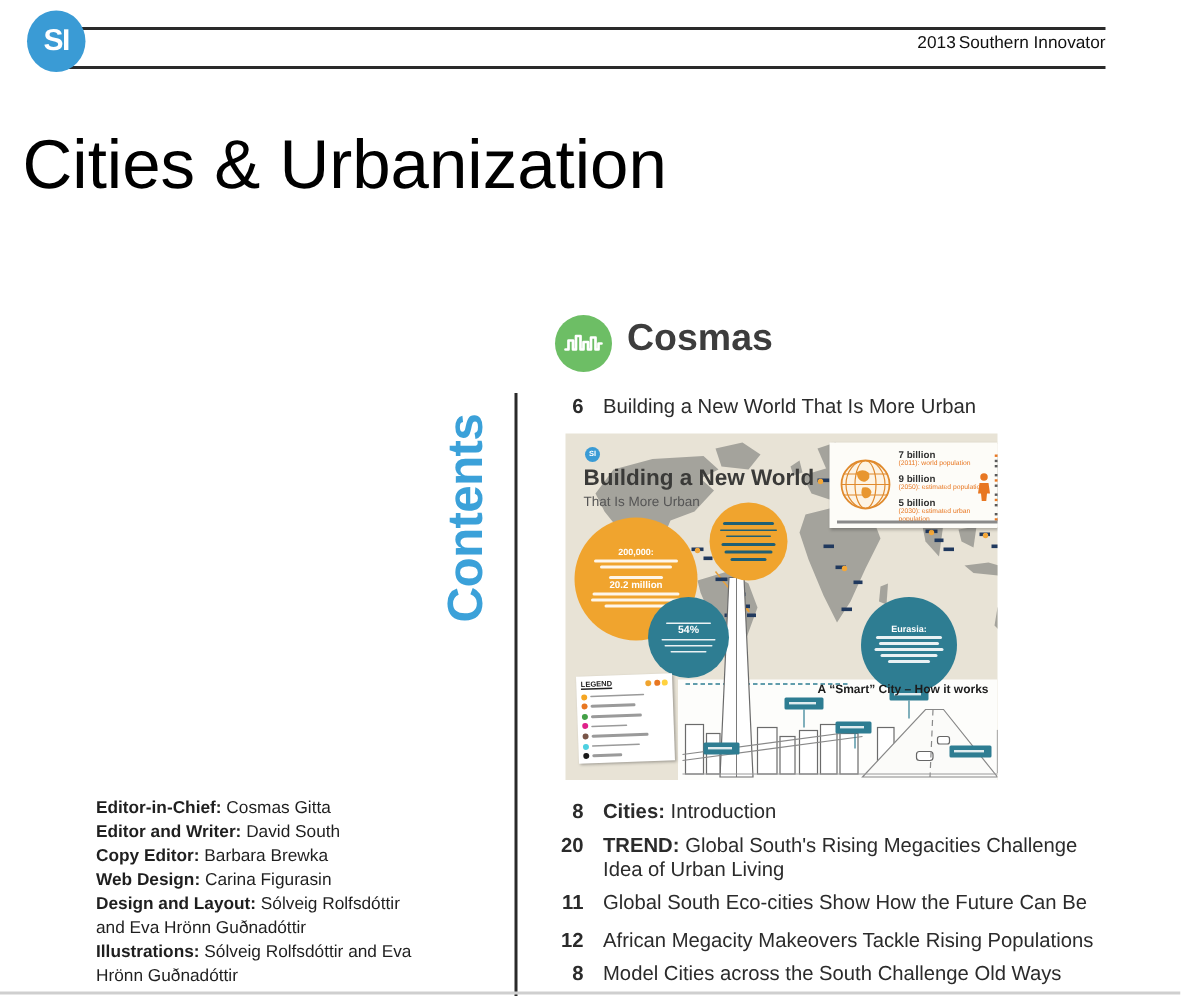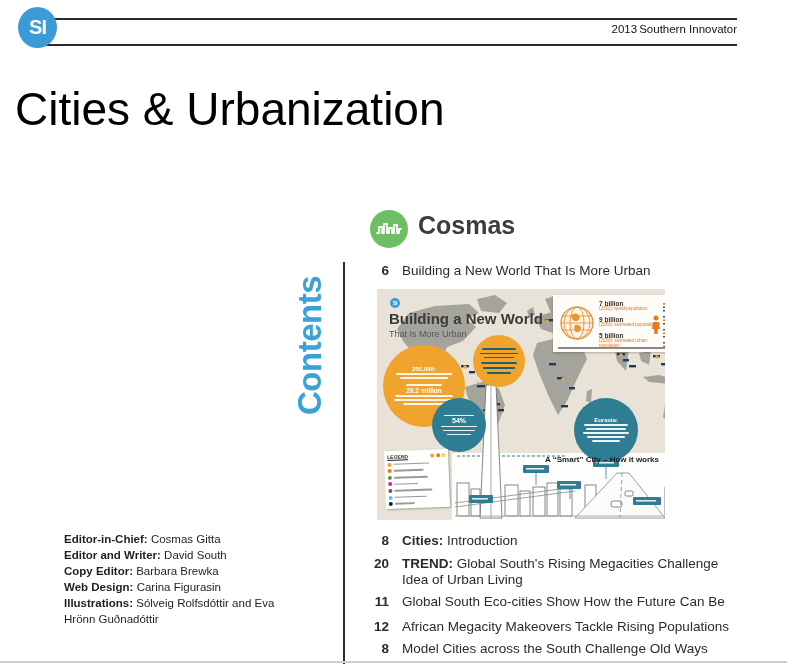--- a/index.html
+++ b/index.html
@@ -135,20 +135,21 @@
 <div class="toc-row" style="top:641px;">
   <span class="toc-num">8</span>
   <span class="toc-text"><b></b><span>Model Cities across the South Challenge Old Ways</span></span>
 </div>
 
 <div class="abs" id="credits">
   <div class="entry"><b>Editor-in-Chief:</b> <span>Cosmas Gitta</span></div>
   <div class="entry"><b>Editor and Writer:</b> <span>David South</span></div>
   <div class="entry"><b>Copy Editor:</b> <span>Barbara Brewka</span></div>
   <div class="entry"><b>Web Design:</b> <span>Carina Figurasin</span></div>
+  <div class="entry"><b>Design and Layout:</b> <span>Sólveig Rolfsdóttir and Eva Hrönn Guðnadóttir</span></div>
   <div class="entry"><b>Illustrations:</b> <span>Sólveig Rolfsdóttir and Eva Hrönn Guðnadóttir</span></div>
 </div>
 
 <div class="abs" id="info">
 
   <svg class="layer" width="343" height="231" viewBox="0 0 343 231" style="z-index:1;">
     <g fill="#a4a39c">
       <path d="M100,10 L118,6 L130,14 L122,24 L104,22 Z"></path>
       <path d="M20,40 L32,24 L58,17 L92,15 L102,24 L90,30 L99,38 L86,52 L70,58 L64,72 L54,84 L46,70 L34,62 L26,52 Z"></path>
       <path d="M46,70 L60,80 L76,88 L88,94 L80,98 L62,92 L50,82 Z"></path>

